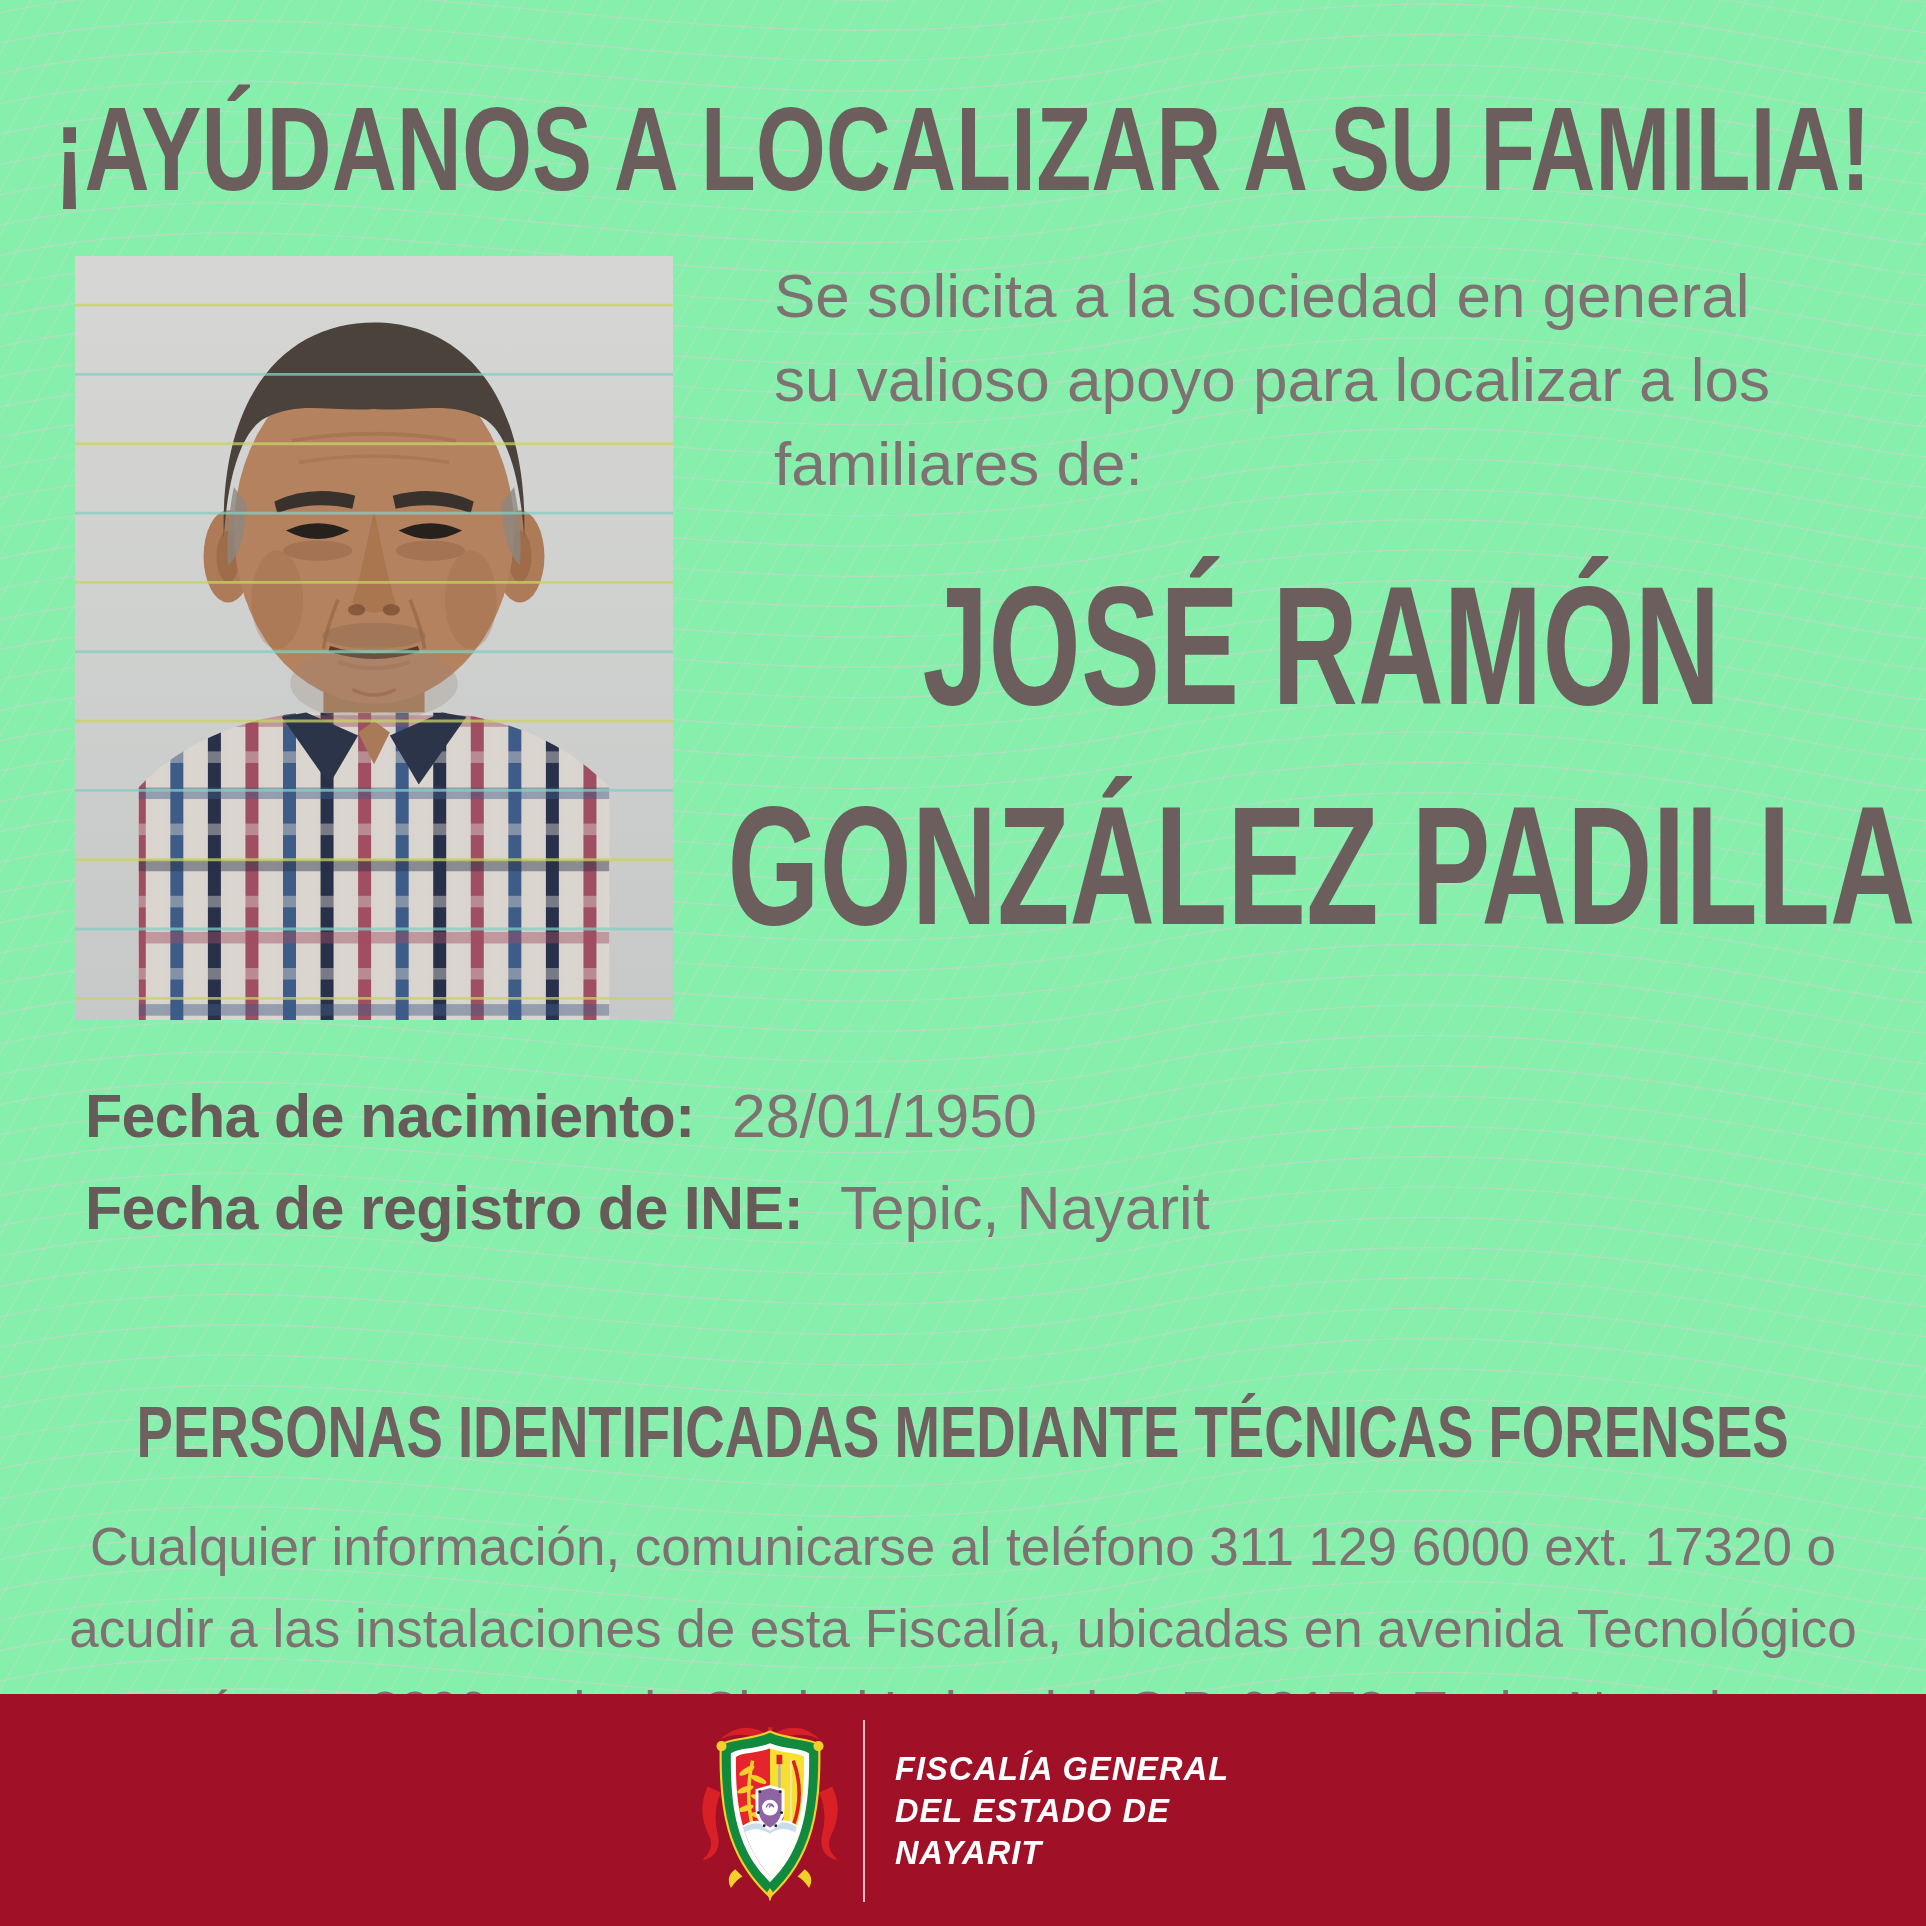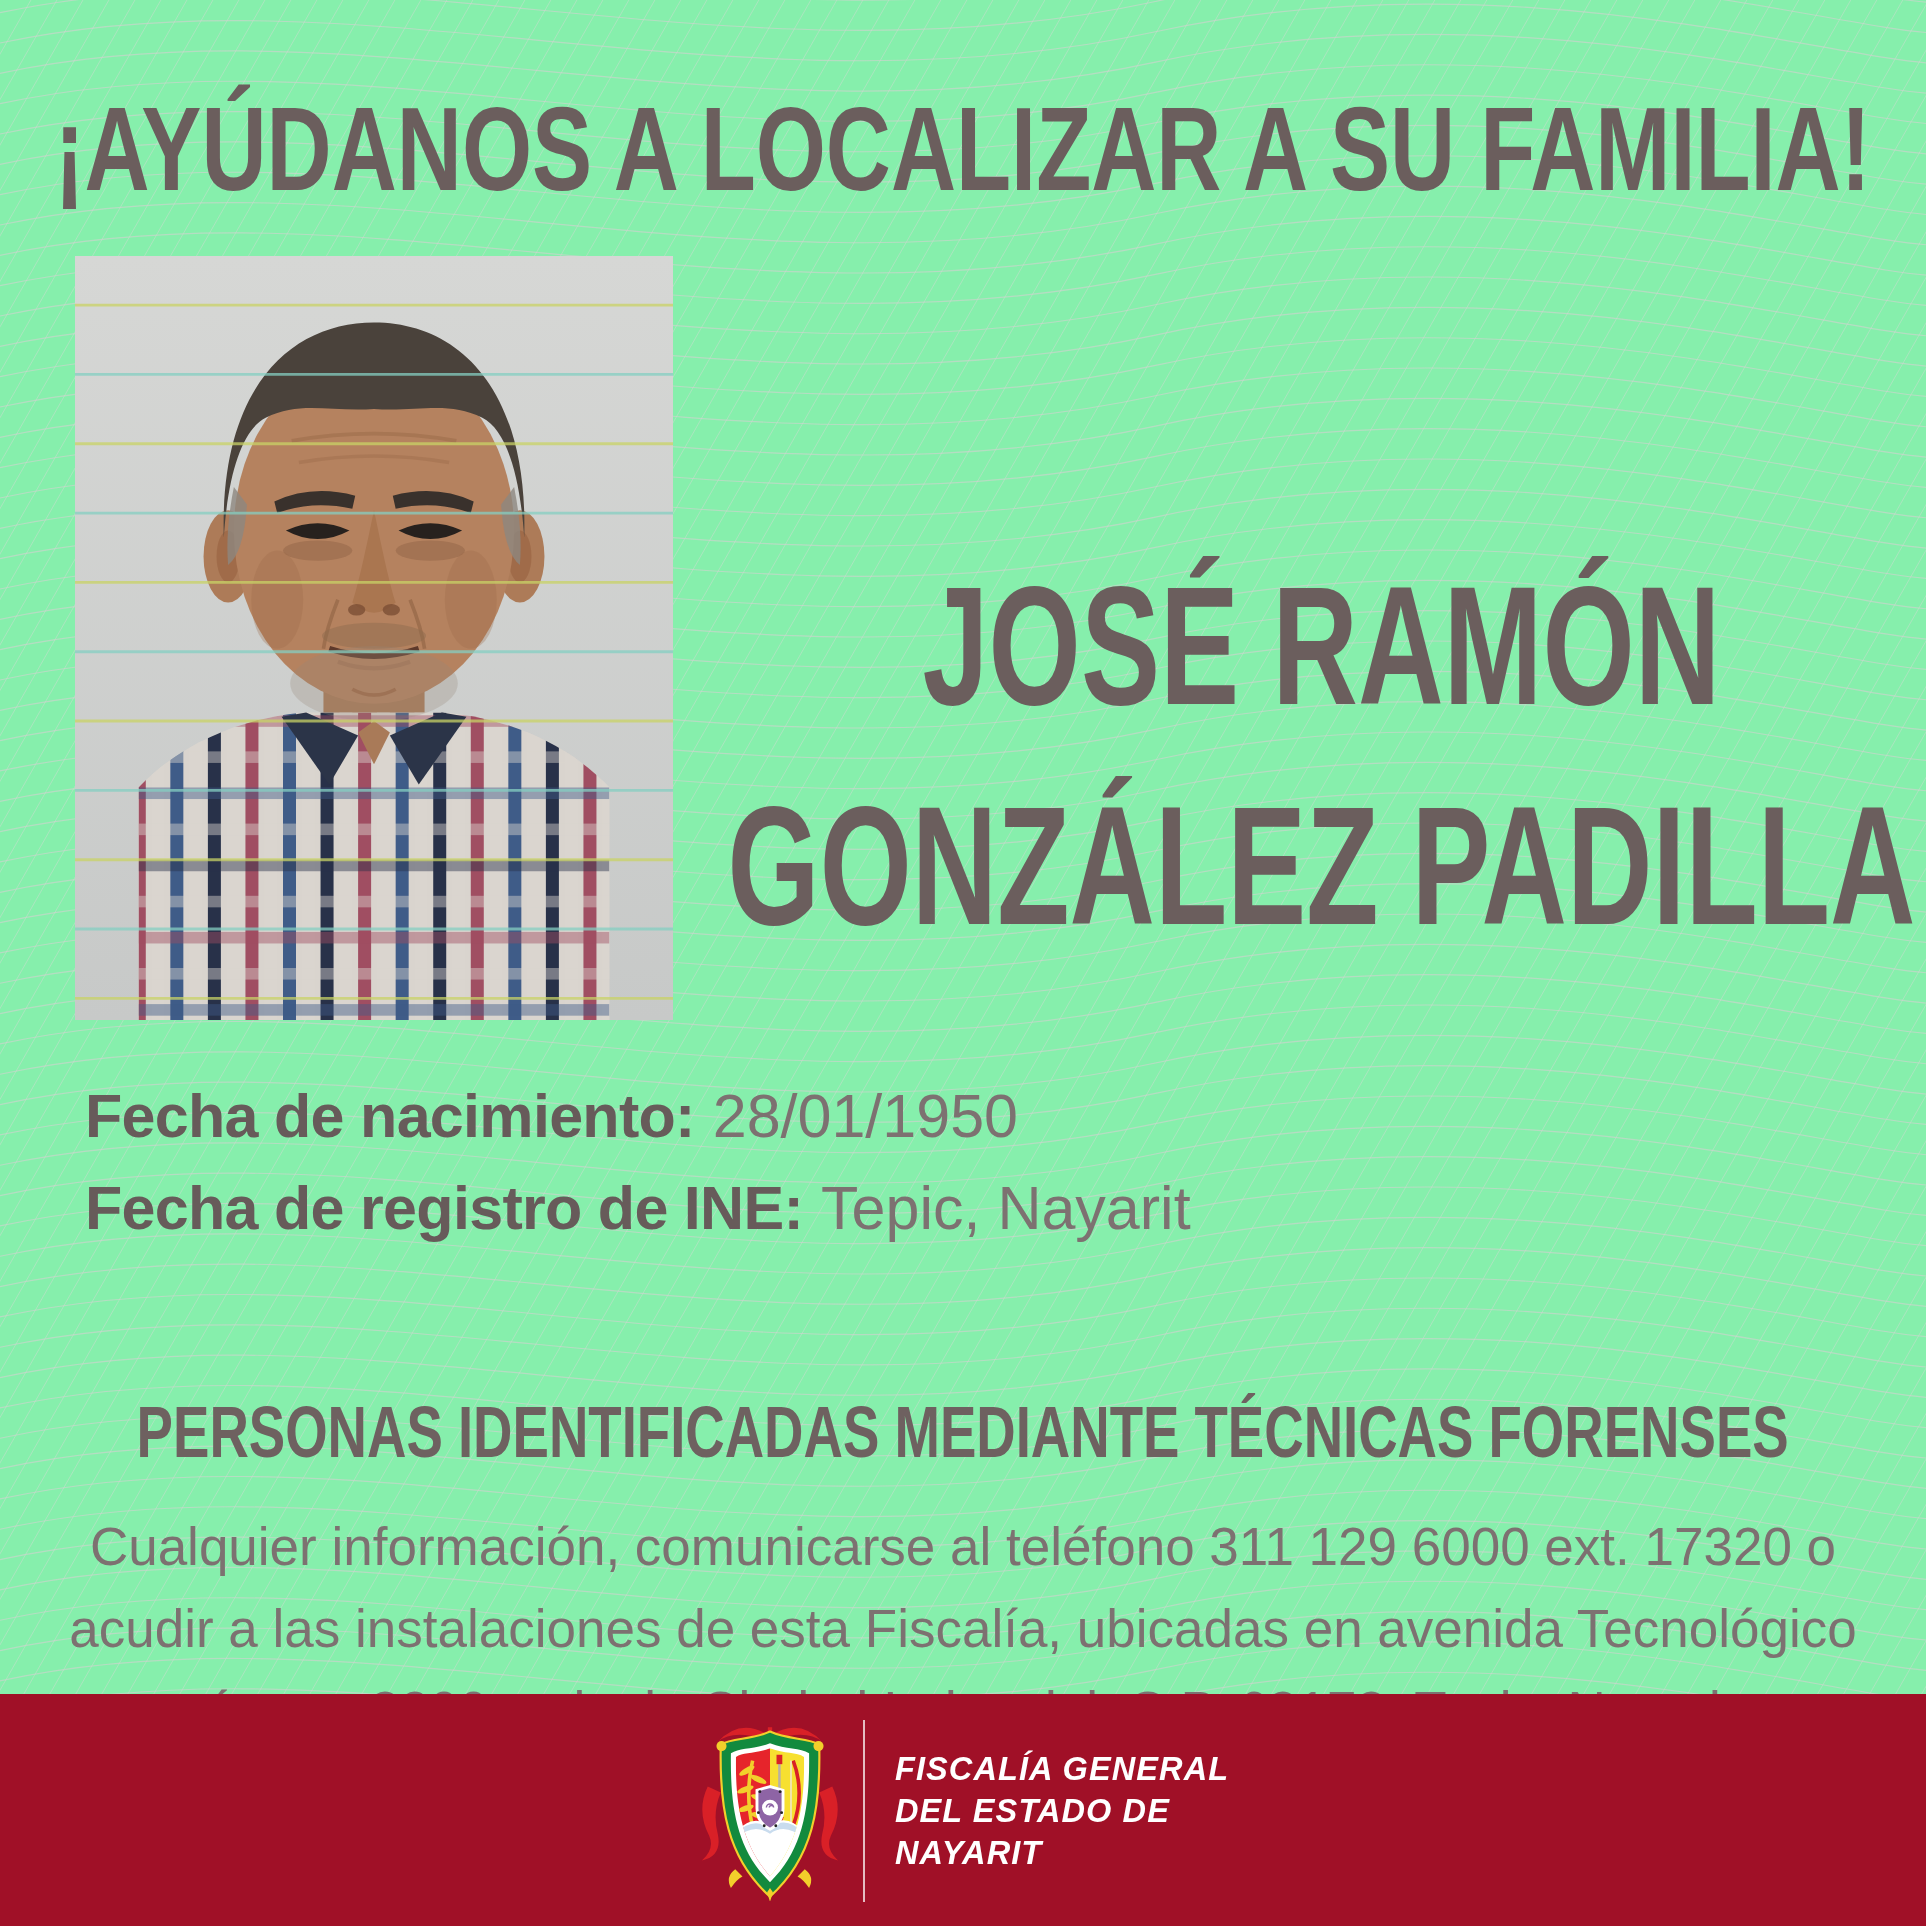--- a/index.html
+++ b/index.html
@@ -11,21 +11,21 @@
   .headline-svg{position:absolute;left:0;top:51px;}
   .photo{position:absolute;left:75px;top:256px;width:598px;height:764px;}
   .intro{position:absolute;left:774px;top:254px;font-size:62px;line-height:84px;
     color:#7d7171;letter-spacing:0;}
   .name-svg{position:absolute;left:0;}
   .name-svg.line1{top:556px;}
   .name-svg.line2{top:776px;}
   .details{position:absolute;left:85px;top:1070px;}
   .detail-row{font-size:61px;line-height:92px;color:#7d7171;white-space:nowrap;}
   .detail-label{font-weight:700;color:#675b5a;letter-spacing:-0.7px;text-align:center;}
-  .detail-value{margin-left:18px;}
+  .detail-value{margin-left:37px;}
   .forensics-svg{position:absolute;left:0;top:1376px;}
   .contact{position:absolute;left:0;top:1506px;width:1926px;text-align:center;
     font-size:53px;line-height:82px;color:#7d7171;}
   .footer{position:absolute;left:0;top:1694px;width:1926px;height:233px;background:#a01027;font-style:italic;}
   .footer-inner{height:100%;display:flex;align-items:center;justify-content:center;}
   .coat{width:146px;height:181px;flex:0 0 auto;}
   .separator{width:2.2px;height:182px;background:rgba(255,255,255,.72);margin:0 30px 0 20px;}
   .agency{color:#ffffff;font-weight:700;font-size:32.5px;line-height:42px;letter-spacing:1.1px;}
 </style>
 </head>
@@ -331,20 +331,25 @@
         <line x1="0" y1="226" x2="414" y2="226" stroke="#c9d366" stroke-width="2" opacity="0.75"></line>
         <line x1="0" y1="274" x2="414" y2="274" stroke="#85cfc2" stroke-width="2" opacity="0.75"></line>
         <line x1="0" y1="322" x2="414" y2="322" stroke="#c9d366" stroke-width="2" opacity="0.75"></line>
         <line x1="0" y1="370" x2="414" y2="370" stroke="#85cfc2" stroke-width="2" opacity="0.75"></line>
         <line x1="0" y1="418" x2="414" y2="418" stroke="#c9d366" stroke-width="2" opacity="0.75"></line>
         <line x1="0" y1="466" x2="414" y2="466" stroke="#85cfc2" stroke-width="2" opacity="0.75"></line>
         <line x1="0" y1="514" x2="414" y2="514" stroke="#c9d366" stroke-width="2" opacity="0.75"></line>
       </g>
   </svg>
 
+  <div class="intro">
+    <div>Se solicita a la sociedad en general</div>
+    <div>su valioso apoyo para localizar a los</div>
+    <div>familiares de:</div>
+  </div>
 
   <svg class="name-svg line1" width="1926" height="188" viewBox="0 0 2667 260">
     <text x="1830" y="205" text-anchor="middle" font-family="Liberation Sans, sans-serif" font-weight="700" font-size="235" fill="#6b5e5d" textLength="1105" lengthAdjust="spacingAndGlyphs">JOSÉ RAMÓN</text>
   </svg>
   <svg class="name-svg line2" width="1926" height="188" viewBox="0 0 2667 260">
     <text x="1830" y="205" text-anchor="middle" font-family="Liberation Sans, sans-serif" font-weight="700" font-size="235" fill="#6b5e5d" textLength="1645" lengthAdjust="spacingAndGlyphs">GONZÁLEZ PADILLA</text>
   </svg>
 
   <div class="details">
     <div class="detail-row">

